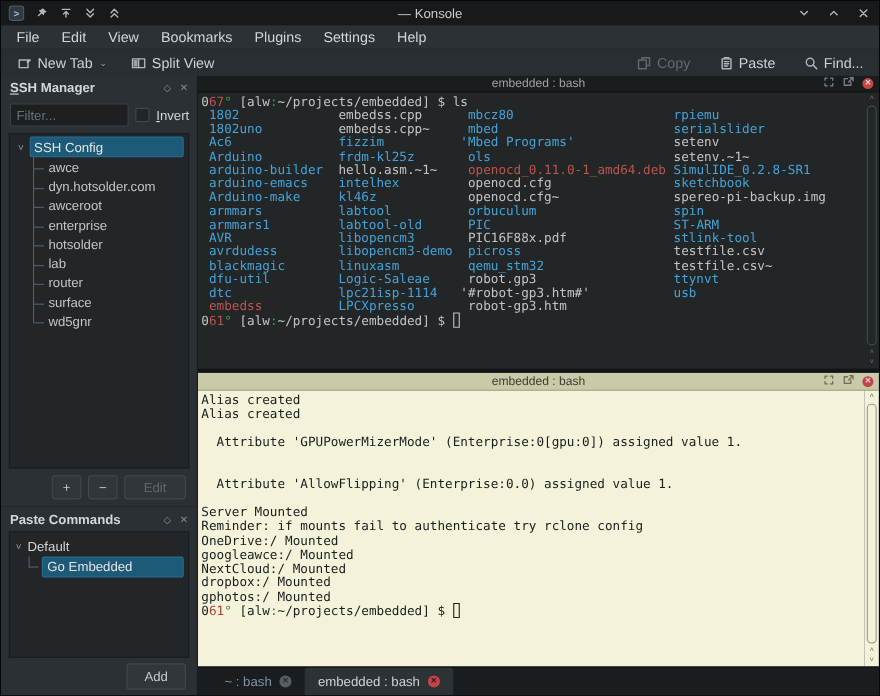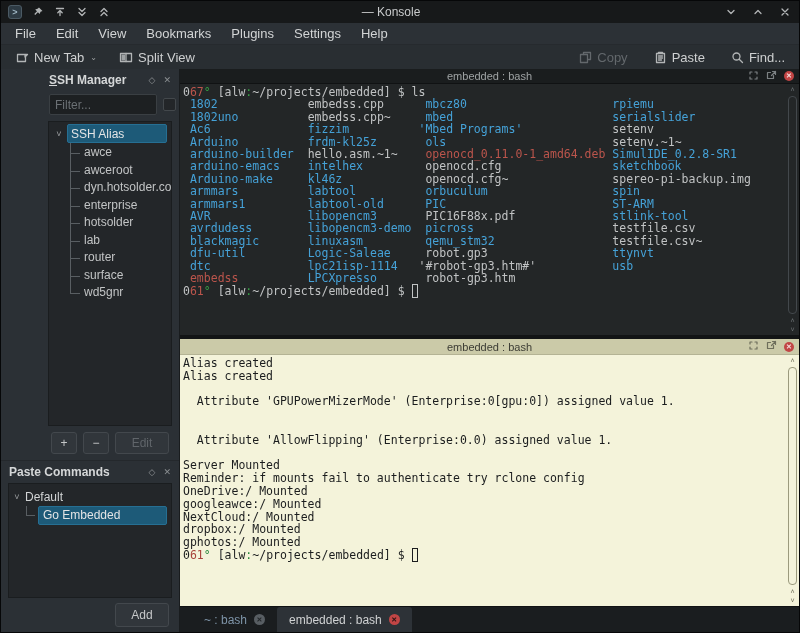--- a/index.html
+++ b/index.html
@@ -26,21 +26,21 @@
   .tbtn{display:flex;align-items:center;gap:5px;font-size:13px;color:#ced0d1;padding:2px 6px;}
   .tbtn.disabled{color:#63686c;}
   .tbtn.disabled svg.ic{stroke:#63686c;}
   .tb-spacer{flex:1;}
   .drop{font-size:8px;color:#9da0a2;margin-left:1px;}
   
   .main{flex:1;display:flex;min-height:0;}
   
   .sidebar{width:179px;flex:0 0 auto;background:#2b3035;border-right:1px solid #191c1e;display:flex;flex-direction:column;}
   .panel{display:flex;flex-direction:column;min-height:0;}
-  .panel-ssh{height:392px;flex:0 0 auto;border-bottom:1px solid #24282c;padding-left:40px;}
+  .panel-ssh{height:392px;flex:0 0 auto;border-bottom:1px solid #24282c;}
   .panel-qc{flex:1;}
   .panel-head{height:22px;display:flex;align-items:center;padding:0 8px;flex:0 0 auto;}
   .panel-title{font-size:12px;font-weight:bold;color:#d5d7d8;flex:1;}
   .panel-icons{display:flex;gap:8px;color:#8a8e91;font-size:9px;}
   .accel{display:inline-block;}
   .accel::first-letter{text-decoration:underline;}
   .filter-row{display:flex;align-items:center;gap:6px;padding:3px 8px 6px 8px;flex:0 0 auto;}
   .filter-input{width:108px;height:21px;background:#1d2022;border:1px solid #3a3f43;border-radius:2px;color:#c6c8c9;font-size:12px;padding:0 5px;font-family:"Liberation Sans",sans-serif;}
   .filter-input::placeholder{color:#6b7074;}
   .checkbox{width:13px;height:13px;background:#232629;border:1px solid #43484c;border-radius:2px;flex:0 0 auto;}
@@ -216,27 +216,27 @@
           </span>
         </div>
         <div class="filter-row">
           <input class="filter-input" placeholder="Filter..." style="">
           <span class="checkbox"></span>
           <span class="chk-label accel">Invert</span>
         </div>
         <div class="treebox">
           <div class="tree-root-row">
             <span class="expander">˅</span>
-            <span class="root-label">SSH Alias</span>
+            <span class="root-label">SSH Config</span>
           </div>
           <div class="children">
 
           <div class="tree-row">awce</div>
+              <div class="tree-row">dyn.hotsolder.com</div>
               <div class="tree-row">awceroot</div>
-              <div class="tree-row">dyn.hotsolder.com</div>
               <div class="tree-row">enterprise</div>
               <div class="tree-row">hotsolder</div>
               <div class="tree-row">lab</div>
               <div class="tree-row">router</div>
               <div class="tree-row">surface</div>
               <div class="tree-row">wd5gnr</div>
             </div>
         </div>
         <div class="panel-btns">
           <span class="btn sq">+</span>

